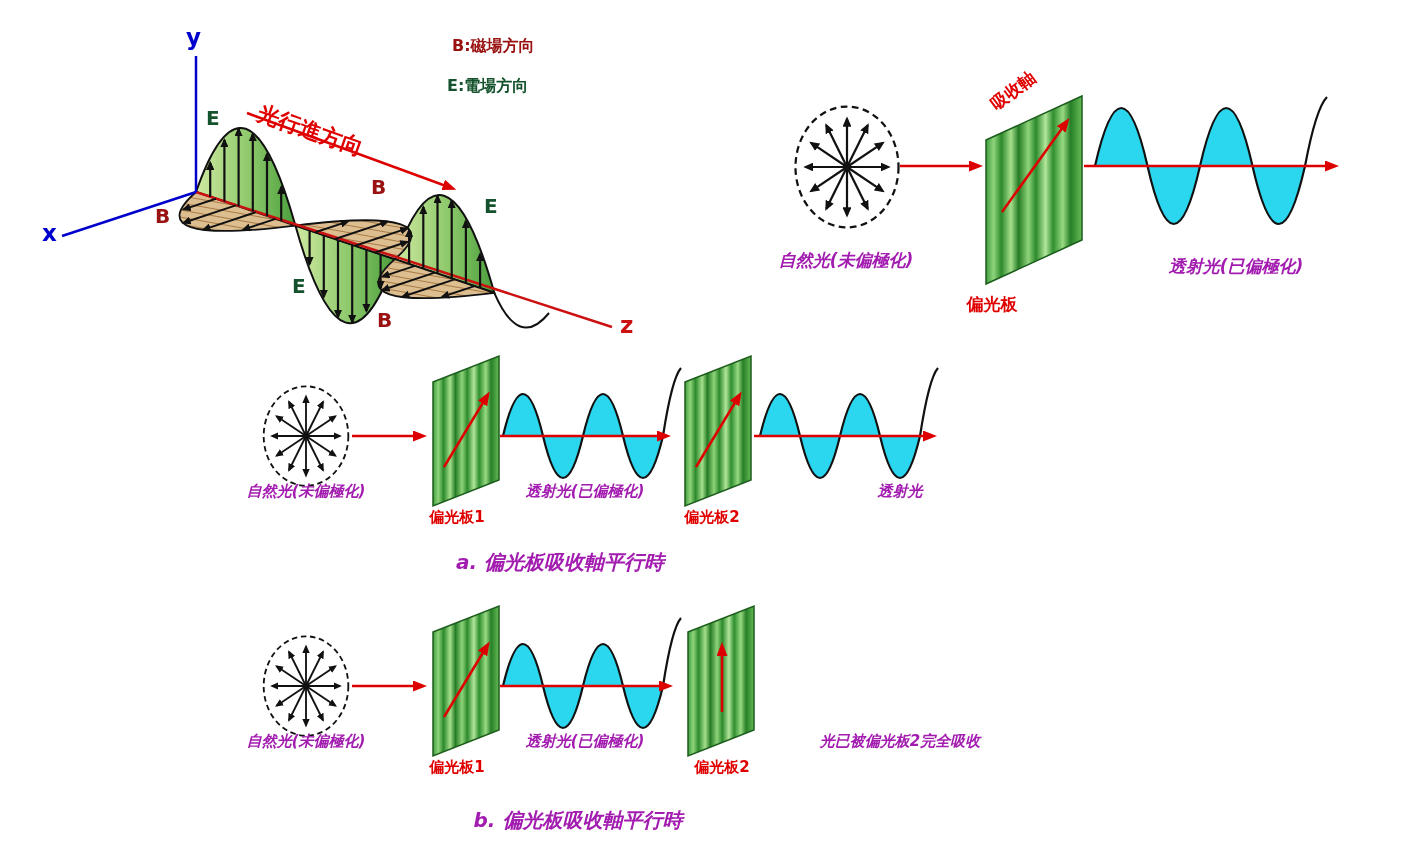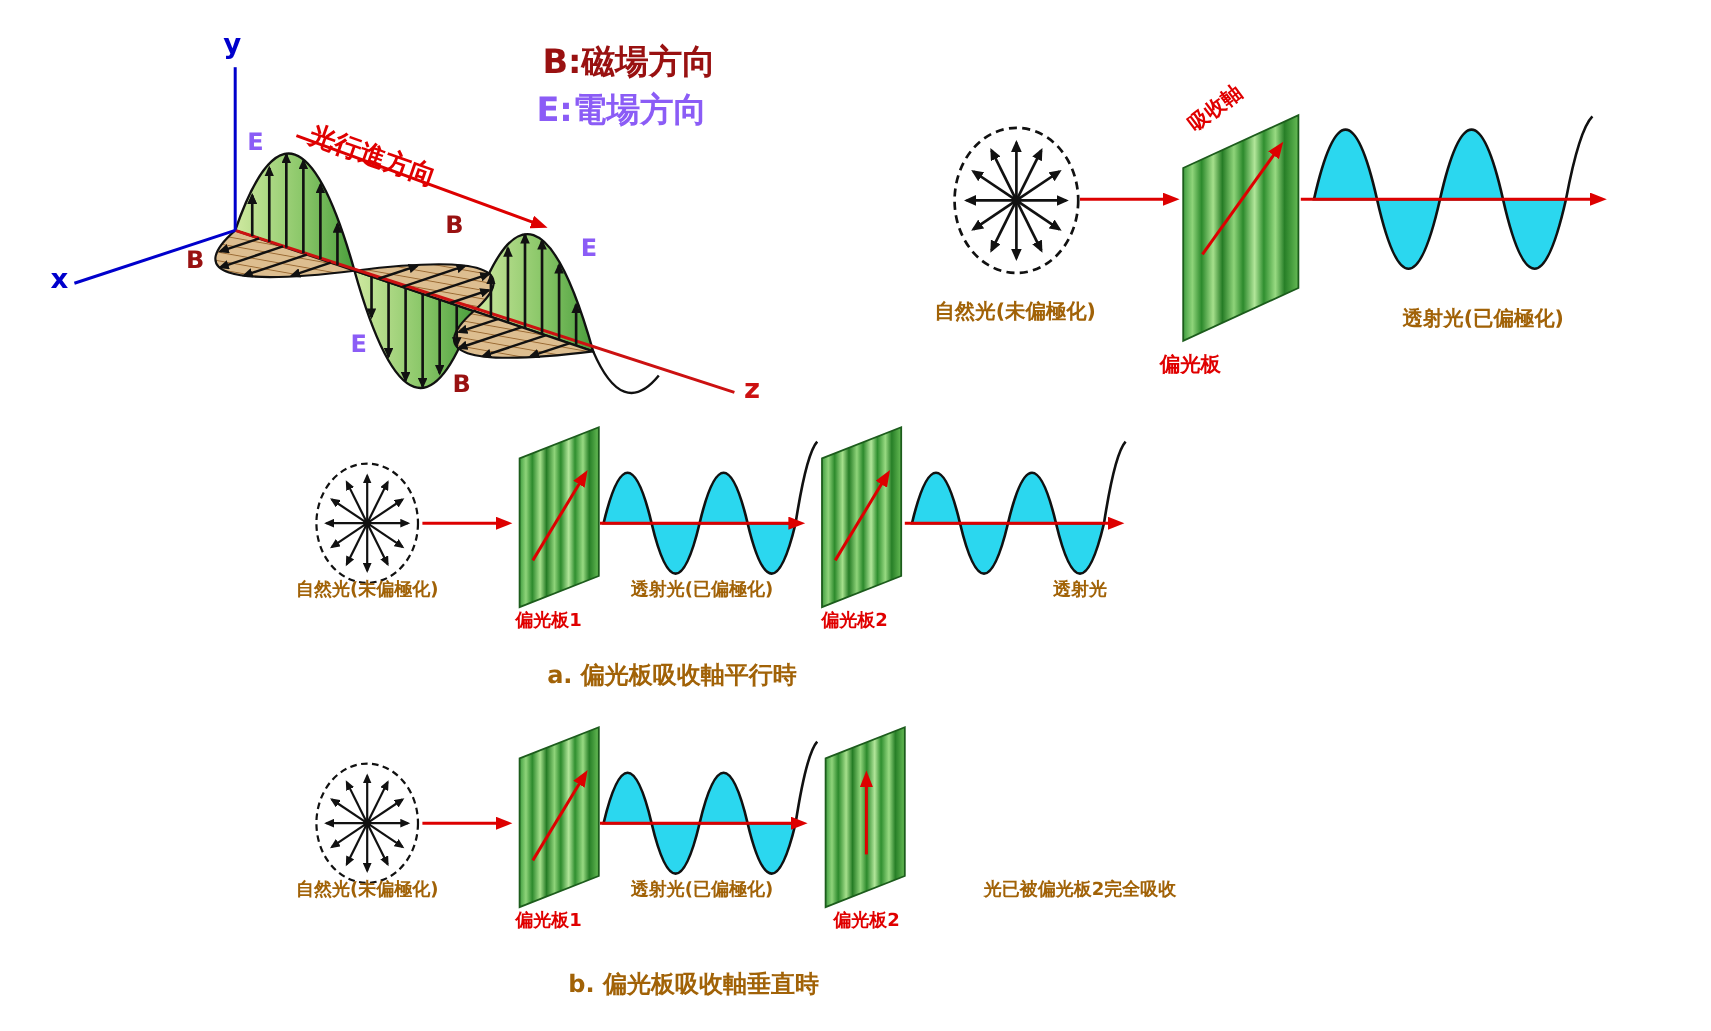--- a/index.html
+++ b/index.html
@@ -11,27 +11,27 @@
     font-family:"DejaVu Sans","Liberation Sans",sans-serif;
   }
   #canvas { position:absolute; left:0; top:0; width:1426px; height:859px; }
   .lbl {
     position:absolute;
     font-weight:bold;
     white-space:nowrap;
     line-height:1;
   }
   .c { transform:translateX(-50%); }
-  .blue  { color:#a16207; }
-  .navy  { color:#8b5cf6; }
+  .blue  { color:#a21caf;font-style:italic; }
+  .navy  { color:#14532d; }
   .red   { color:#e00000; }
   .dred  { color:#991111; }
   .axis  { color:#0000cc; }
   .zaxis { color:#cc1111; }
-  .fs24 { font-size:28px; }
+  .fs24 { font-size:16px; }
   .fs23 { font-size:23px; }
   .fs22 { font-size:22px; }
   .fs20 { font-size:20px; }
   .fs17 { font-size:17px; }
   .fs15 { font-size:15px; }
   .rot-prop { transform:rotate(19.5deg); transform-origin:0 0; }
   .rot-abs  { transform:rotate(-37deg);  transform-origin:0 100%; }
 </style>
 </head>
 <body>
@@ -224,13 +224,13 @@
 <div class="lbl blue fs15 c" style="left:585px; top:484px;">透射光(已偏極化)</div>
 <div class="lbl red fs15 c" style="left:712px; top:510px;">偏光板2</div>
 <div class="lbl blue fs15 c" style="left:900px; top:484px;">透射光</div>
 <div class="lbl blue fs20 c" style="left:560px; top:552px;text-align:right;">a. 偏光板吸收軸平行時</div>
 
 <div class="lbl blue fs15 c" style="left:306px; top:734px;">自然光(未偏極化)</div>
 <div class="lbl red fs15 c" style="left:457px; top:760px;">偏光板1</div>
 <div class="lbl blue fs15 c" style="left:585px; top:734px;">透射光(已偏極化)</div>
 <div class="lbl red fs15 c" style="left:722px; top:760px;">偏光板2</div>
 <div class="lbl blue fs15 c" style="left:900px; top:734px;">光已被偏光板2完全吸收</div>
-<div class="lbl blue fs20 c" style="left:578px; top:810px;">b. 偏光板吸收軸垂直時</div>
+<div class="lbl blue fs20 c" style="left:578px; top:810px;">b. 偏光板吸收軸平行時</div>
 
 </body></html>

